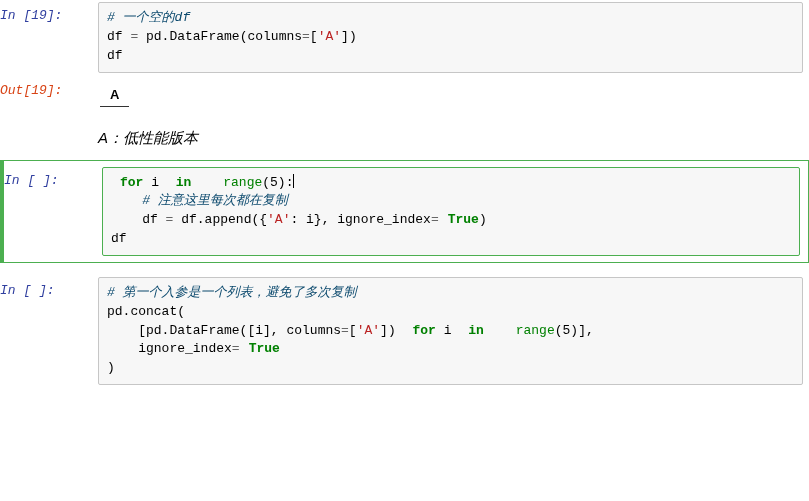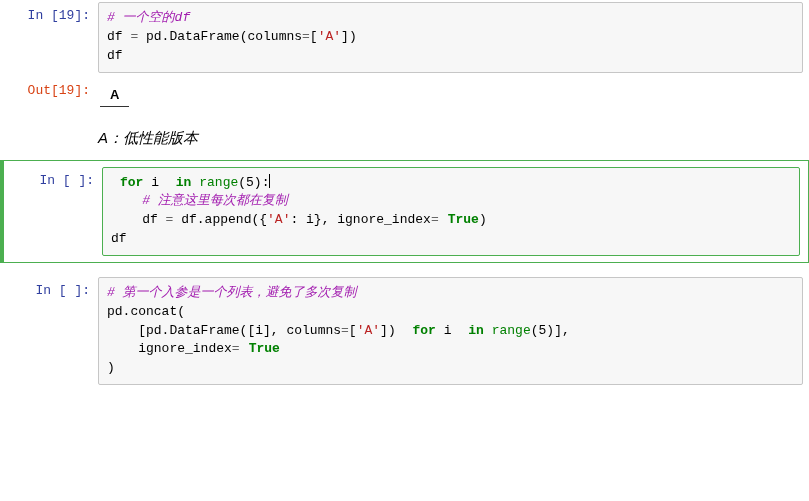--- a/index.html
+++ b/index.html
@@ -9,25 +9,25 @@
     background: #fff;
     color: #000;
   }
   .cell {
     display: flex;
     align-items: flex-start;
     padding: 2px 0;
   }
   .prompt {
     width: 90px;
-    text-align: right;
     font-family: SFMono-Regular, Consolas, Menlo, "Courier New", monospace;
     font-size: 13px;
     padding: 6px 8px 0 0;
     flex: none;
+    font-style: italic;
   }
   .in-prompt { color: #303F9F; }
   .out-prompt { color: #D84315; }
   .code-area {
     flex: 1 1 auto;
     border: 1px solid #c6c6c6;
     border-radius: 2px;
     background: #f7f7f7;
     padding: 6px 8px;
     font-family: SFMono-Regular, Consolas, Menlo, "Courier New", monospace;
@@ -42,24 +42,24 @@
     background: #f7f7f7;
   }
   .selected-wrap {
     border-left: 4px solid #4caf50;
     border-top: 1px solid #4caf50;
     border-bottom: 1px solid #4caf50;
     border-right: 1px solid #4caf50;
     padding: 4px 2px 4px 0;
     margin-bottom: 2px;
   }
-  .c { color: #a21caf; font-style: italic; }
+  .c { color: #0c4a6e; font-style: italic; }
   .k { color: #008000; font-weight: bold; margin-left: 9px; }
   .s { color: #BA2121; }
-  .nb { color: #008000; }
+  .nb { color: #008000; margin-left: 24px; }
   .op { color: #666; }
   .caret {
     display: inline-block;
     width: 1px;
     height: 14px;
     background: #000;
     vertical-align: -2px;
   }
   .output-body {
     flex: 1 1 auto;

